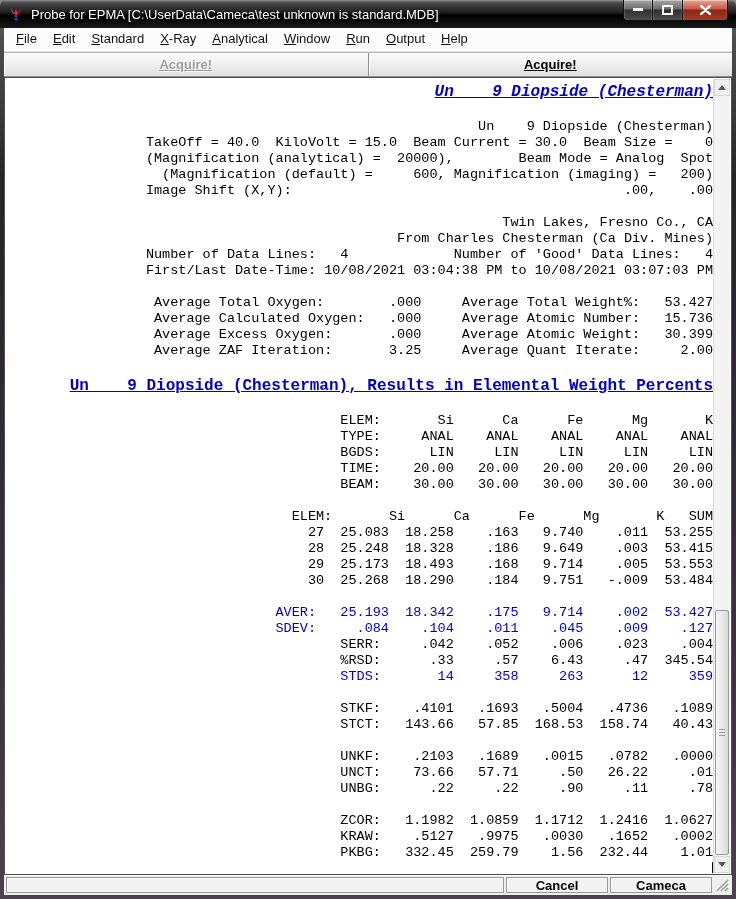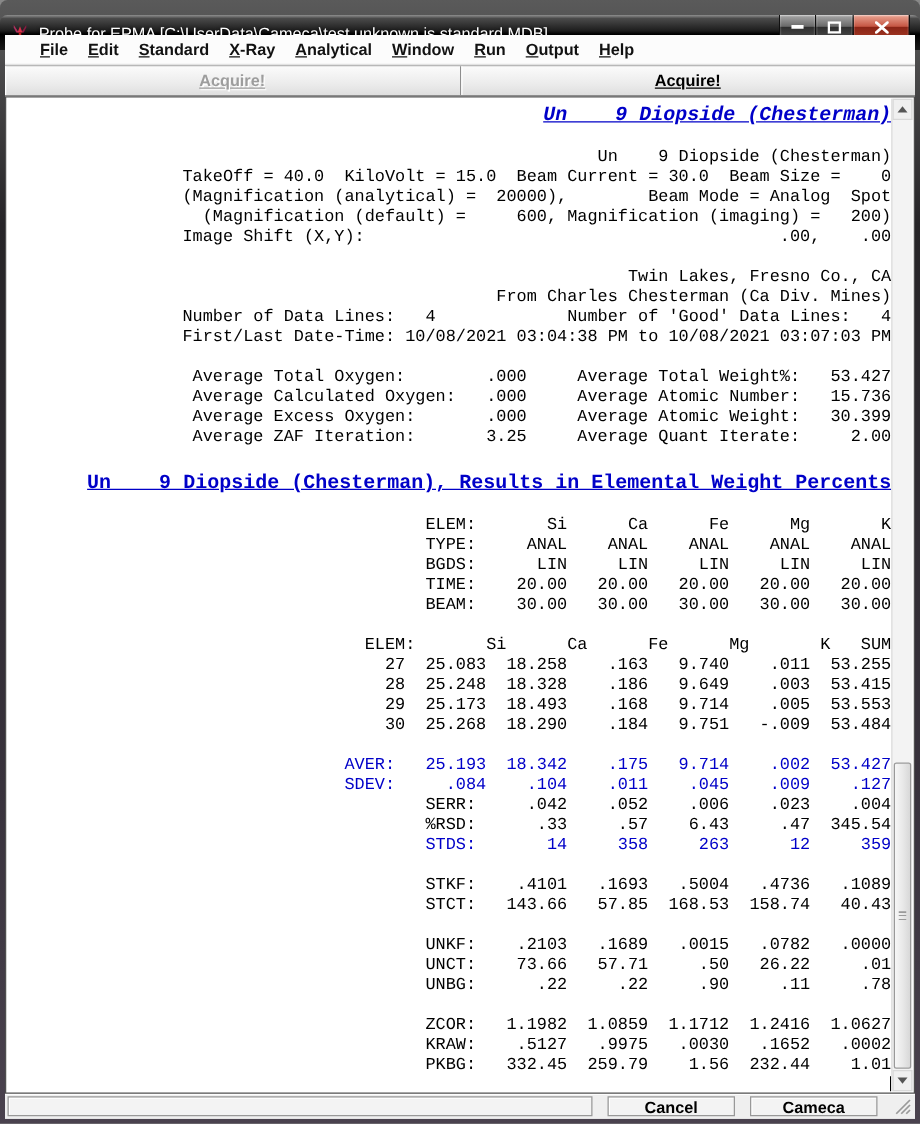--- a/index.html
+++ b/index.html
@@ -5,21 +5,21 @@
   * { box-sizing: border-box; margin: 0; padding: 0; }
   html,body { background:#888; }
   .window {
     position: relative; width: 736px; height: 899px;
     border-radius: 6px 6px 0 0; overflow: hidden;
     background: linear-gradient(180deg,#5a5a5a 0%,#262427 20%,#38323c 70%,#4a424e 100%);
     font-family: "Liberation Sans", sans-serif;
   }
   
   .titlebar {
-    position: absolute; top:12px; left:0; right:0; height:28px;
+    position: absolute; top:0; left:0; right:0; height:28px;
     background: linear-gradient(180deg,#8f8f8f 0%,#4a4a4a 10%,#1d1d1d 45%,#000 55%,#191919 100%);
     display:flex; align-items:center; padding:0 8px;
     border-radius:6px 6px 0 0;
   }
   .app-icon { width:16px; height:16px; flex:0 0 auto; }
   .title-text {
     color:#fff; font-size:13px; margin-left:7px; white-space:nowrap;
     text-shadow:0 1px 3px rgba(0,0,0,.9);
   }
   .win-buttons { position:absolute; top:0; right:8px; display:flex; }
@@ -35,22 +35,22 @@
     width:46px; border-radius:0 0 4px 0;
     background: linear-gradient(180deg,#eaa593 0%,#c65744 45%,#8b2516 50%,#a53b27 100%);
   }
   
   .frame {
     position:absolute; top:28px; left:4px; right:4px; bottom:4px;
     background:#ebebeb; display:flex; flex-direction:column;
   }
   
   .menubar {
-    height:24px; background:#fcfcfc; display:flex; align-items:center;
-    padding-left:22px; border-bottom:1px solid #e2e2e2; flex:0 0 auto;font-weight:bold;
+    height:24px; background:#fcfcfc; display:flex; align-items:flex-start;
+    padding-left:6px; border-bottom:1px solid #e2e2e2; flex:0 0 auto;
   }
   .menu-item { font-size:13px; color:#121212; padding:3px 6px; margin-right:4px; white-space:nowrap; }
   
   .toolbar {
     height:25px; flex:0 0 auto; display:flex;
     background: linear-gradient(180deg,#fbfbfb 0%,#ececec 60%,#dfdfdf 100%);
     border-top:1px solid #b8b8b8; border-bottom:1px solid #8d8d8d;
   }
   .tool-btn {
     flex:1 1 0; display:flex; align-items:center; justify-content:center;
@@ -96,21 +96,21 @@
     border:1px solid #9a9a9a; border-radius:2px;
   }
   .sb-grip {
     position:absolute; left:3px; right:3px; top:50%; margin-top:-4px; height:8px;
     background:repeating-linear-gradient(180deg,#9a9a9a 0 1px,transparent 1px 3px);
   }
   
   .statusbar {
     height:20px; flex:0 0 auto; background:#efefef;
     border-top:1px solid #fdfdfd; display:flex; align-items:stretch;
-    padding:1px 2px 2px 2px; gap:12px;
+    padding:1px 2px 2px 2px; gap:2px;
   }
   .status-panel {
     border:1px solid #989898; background:#f3f3f3;
     box-shadow:inset 1px 1px 0 #fff;
   }
   .status-fill { flex:1 1 auto; }
   .status-btn {
     width:102px; display:flex; align-items:center; justify-content:center;
     font-size:13px; font-weight:bold; color:#000; cursor:default;
   }

